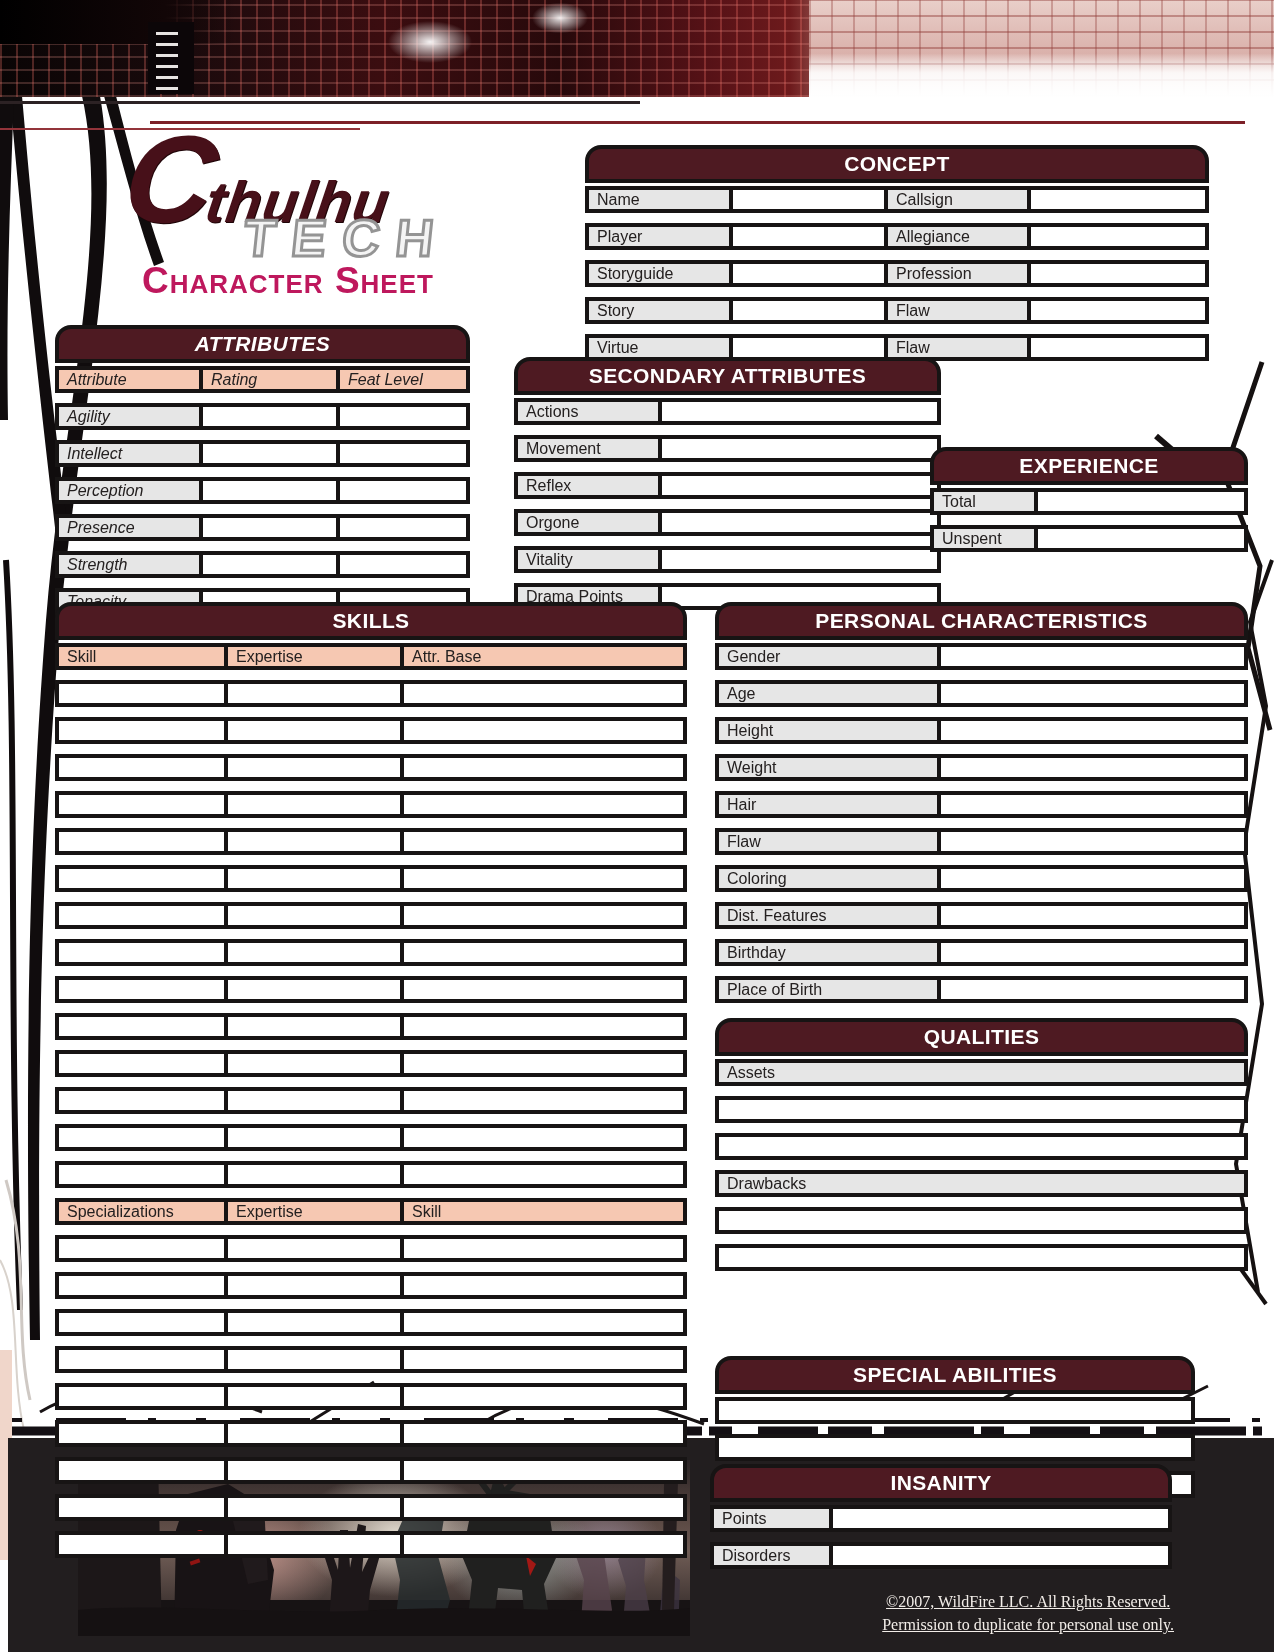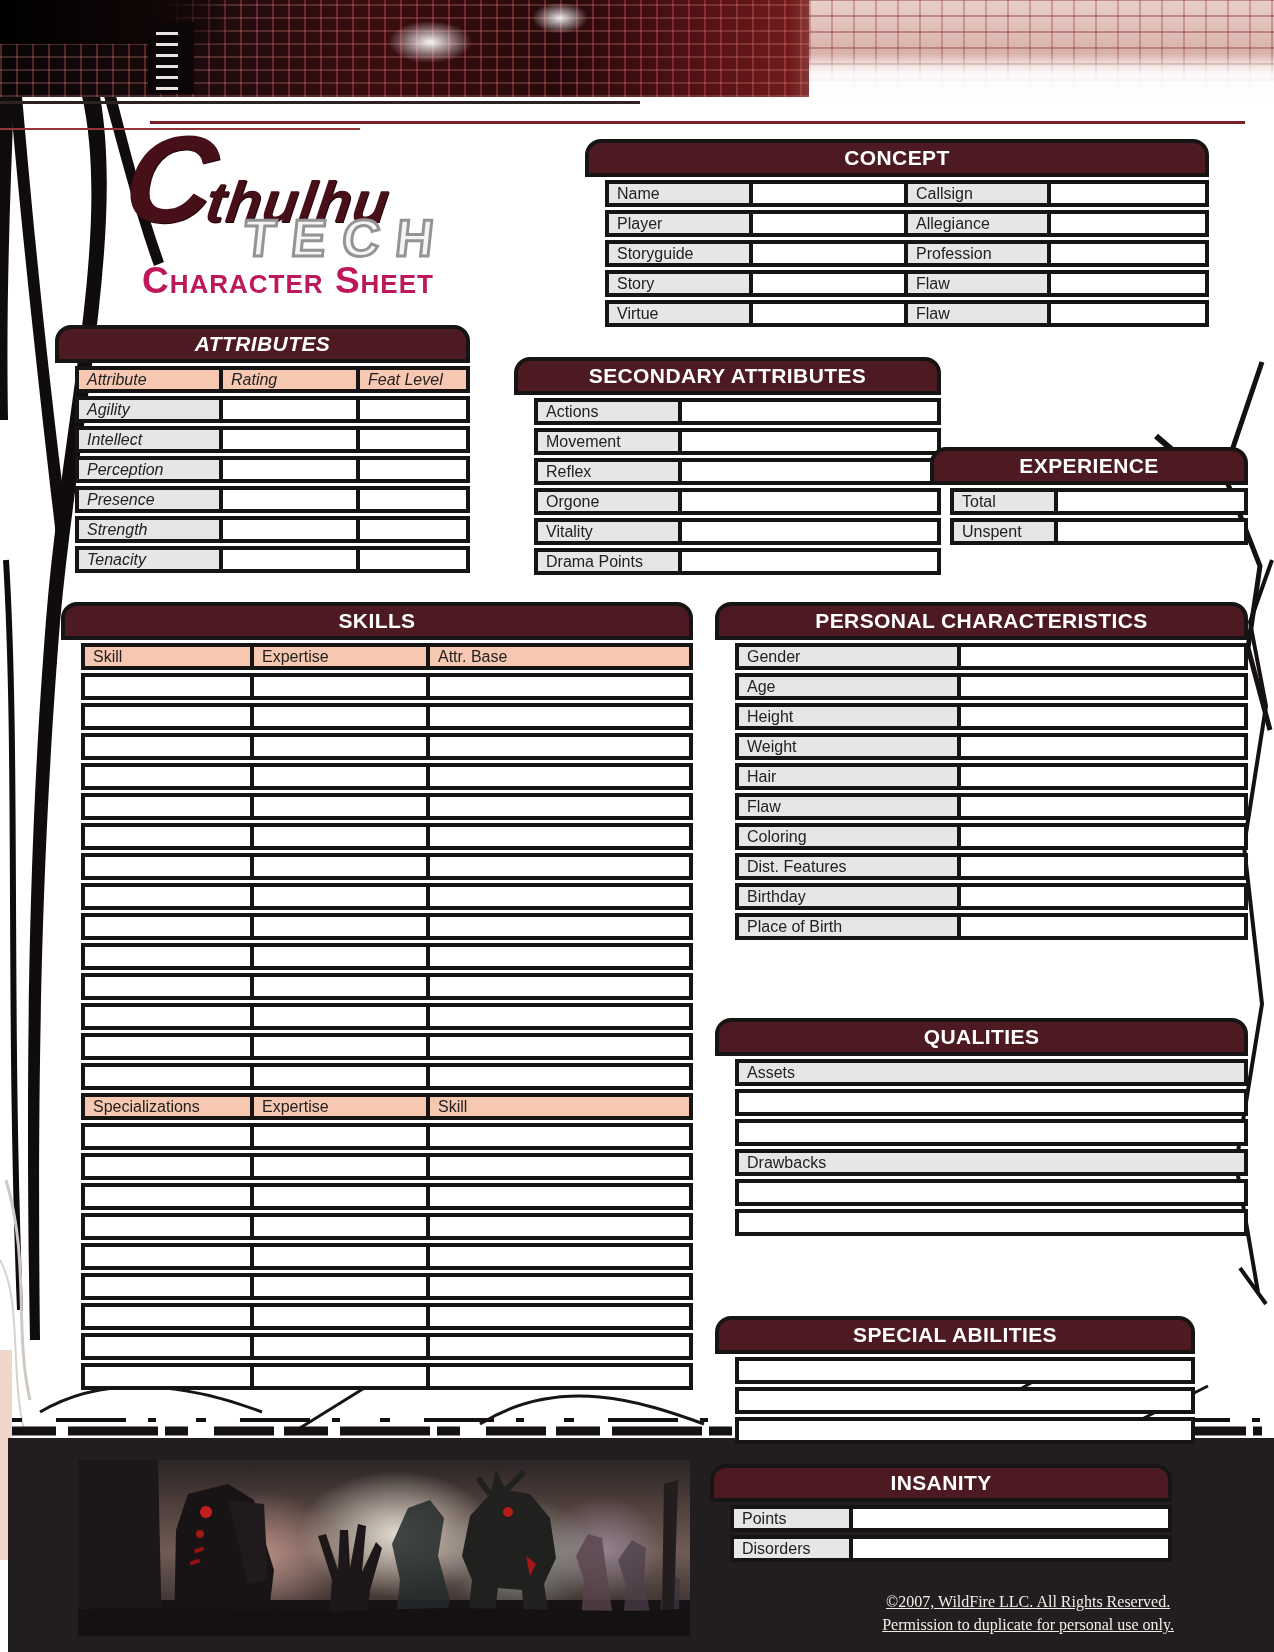--- a/index.html
+++ b/index.html
@@ -51,45 +51,45 @@
     -webkit-text-stroke:3px #949494;text-transform:uppercase;
     font-family:"Liberation Sans",sans-serif;}
   .sheet-title{position:absolute;left:16px;top:148px;font-variant:small-caps;font-weight:800;
     font-size:37px;letter-spacing:1px;color:#be185d;white-space:nowrap;}
 
   
   .panel{position:absolute;z-index:3;}
   .phead{height:30px;background:var(--maroon);border:4px solid var(--ink);
     border-radius:16px 16px 0 0;display:flex;align-items:center;justify-content:center;
     color:#fff;font-weight:bold;font-size:21px;letter-spacing:.4px;}
-  .tbl{margin-top:3px;display:flex;flex-direction:column;gap:3px;margin-left:20px;}
+  .tbl{margin-top:3px;display:flex;flex-direction:column;gap:10px;}
   .row{display:grid;background:var(--ink);border:4px solid var(--ink);gap:4px;}
   .cell{height:19px;display:flex;align-items:center;padding:0 8px;font-size:16px;color:#242020;
     white-space:nowrap;overflow:hidden;}
   .lbl{background:var(--gray);}
   .val{background:#fff;}
   .colhead{background:var(--salmon);font-weight:normal;}
 
   .g-concept{grid-template-columns:140px 151px 139px 1fr;}
   .g-attr{grid-template-columns:140px 133px 1fr;}
   .g-sec{grid-template-columns:140px 1fr;}
   .g-exp{grid-template-columns:100px 1fr;}
   .g-skill{grid-template-columns:165px 172px 1fr;}
   .g-pc{grid-template-columns:218px 1fr;}
   .g-one{grid-template-columns:1fr;}
   .g-ins{grid-template-columns:115px 1fr;}
 
-  .p-concept{left:585px;top:139px;width:624px;}
+  .p-concept{left:585px;top:145px;width:624px;}
   .p-attributes{left:55px;top:325px;width:415px;font-style:italic;}
   .p-secondary{left:514px;top:357px;width:427px;}
   .p-experience{left:930px;top:447px;width:318px;}
-  .p-skills{left:61px;top:602px;width:632px;}
+  .p-skills{left:55px;top:602px;width:632px;}
   .p-personal{left:715px;top:602px;width:533px;}
   .p-qualities{left:715px;top:1018px;width:533px;}
-  .p-special{left:715px;top:1316px;width:480px;}
+  .p-special{left:715px;top:1356px;width:480px;}
   .p-insanity{left:710px;top:1464px;width:462px;z-index:5;}
 
   
   .band{position:absolute;left:8px;top:1438px;width:1266px;height:214px;background:var(--band);z-index:2;}
   .art{position:absolute;left:78px;top:1460px;width:612px;height:176px;z-index:3;
     background:
       radial-gradient(ellipse 140px 90px at 52% 42%, rgba(232,226,214,.95), rgba(232,226,214,0) 70%),
       radial-gradient(ellipse 120px 100px at 30% 55%, rgba(205,156,148,.75), rgba(205,156,148,0) 65%),
       radial-gradient(ellipse 130px 100px at 72% 55%, rgba(158,180,178,.7), rgba(158,180,178,0) 60%),
       radial-gradient(ellipse 90px 80px at 86% 50%, rgba(176,160,190,.55), rgba(176,160,190,0) 65%),

